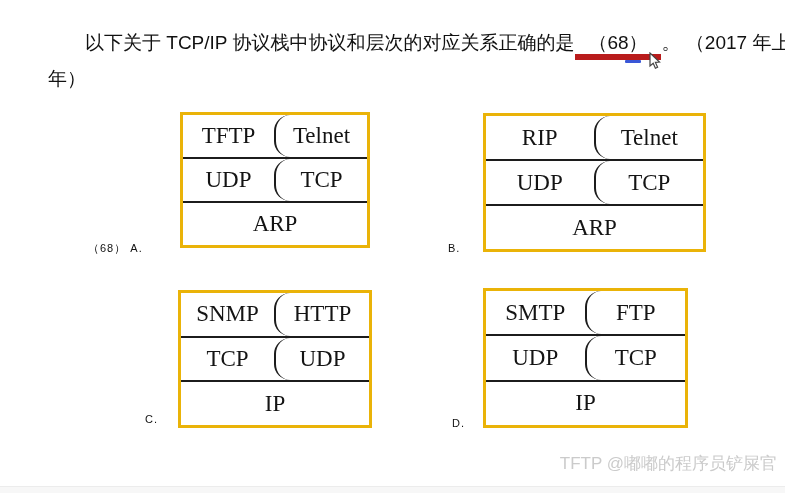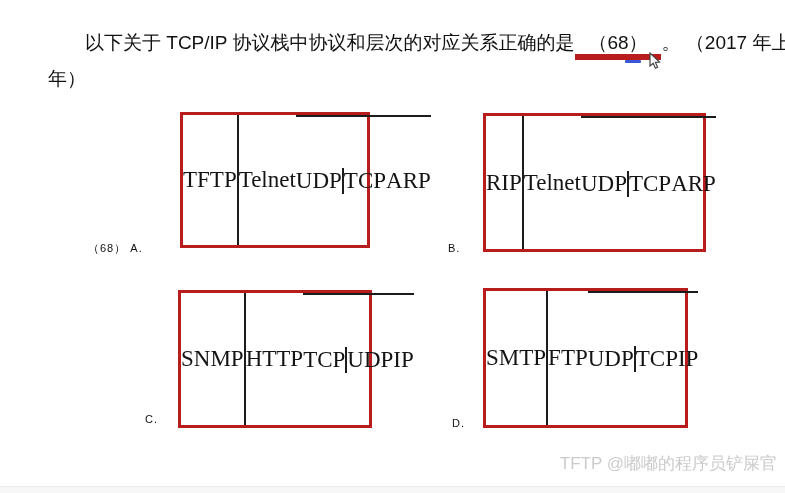--- a/index.html
+++ b/index.html
@@ -11,27 +11,27 @@
          font-family:"Liberation Sans",sans-serif;white-space:nowrap;}
   #qline1{left:85px;top:32px;}
   #qline2{left:48px;top:68px;}
   .blank{display:inline-block;border-bottom:6px solid #b91c1c;padding:0 13px;margin:0 1px;}
 
   
   #sel-dash{position:absolute;left:625px;top:60px;width:16px;height:3px;background:#3a57d7;border-radius:1px;}
   #cursor{position:absolute;left:648px;top:52px;width:13px;height:18px;}
 
   
-  .ptable{position:absolute;display:flex;flex-direction:row;background:#fff;
-          border:3px solid #b91c1c;box-sizing:border-box;}
+  .ptable{position:absolute;display:flex;flex-direction:column;background:#fff;
+          border:3px solid #eab308;box-sizing:border-box;}
   .prow{flex:1;display:flex;}
-  .prow + .prow{border-top:2.5px solid #1c1c1c;align-items:center;}
+  .prow + .prow{border-top:2.5px solid #1c1c1c;}
   .pcell{flex:1;display:flex;align-items:center;justify-content:center;
          font-family:"Liberation Serif","DejaVu Serif",serif;font-size:23px;color:#141414;}
-  .pcell + .pcell{border-left:2.5px solid #1c1c1c;}
+  .pcell + .pcell{border-left:2.5px solid #1c1c1c;border-radius:16px;}
 
   #table-a{left:180px;top:112px;width:190px;height:136px;}
   #table-b{left:483px;top:113px;width:223px;height:139px;}
   #table-c{left:178px;top:290px;width:194px;height:138px;}
   #table-d{left:483px;top:288px;width:205px;height:140px;}
 
   .opt-label{position:absolute;font-size:11px;letter-spacing:1px;color:#111;
              font-family:"Liberation Sans",sans-serif;white-space:nowrap;}
   #label-a{left:88px;top:241px;}
   #label-b{left:448px;top:242px;}

